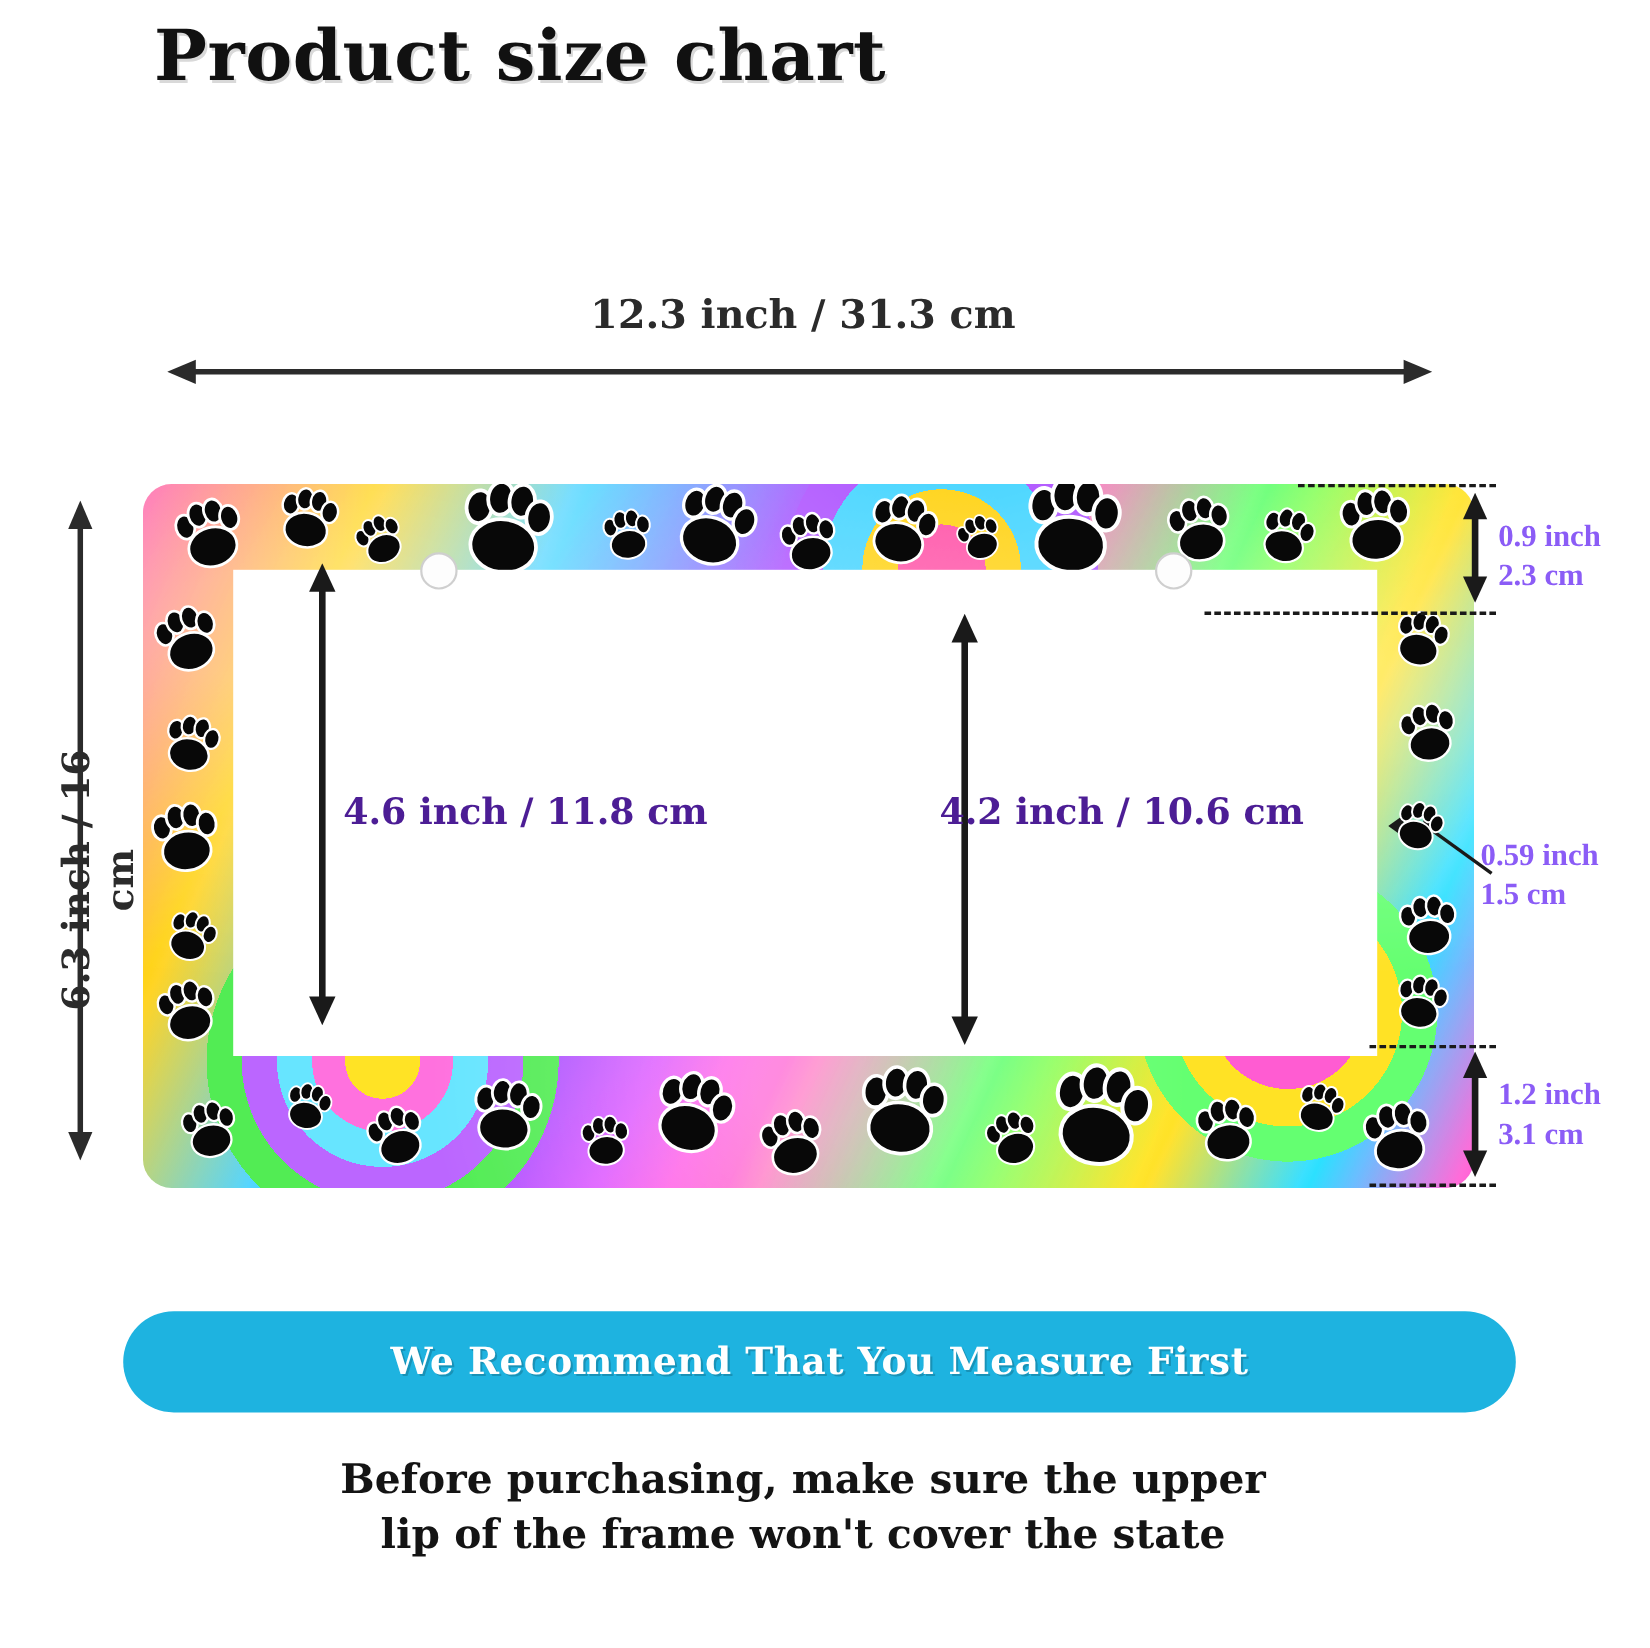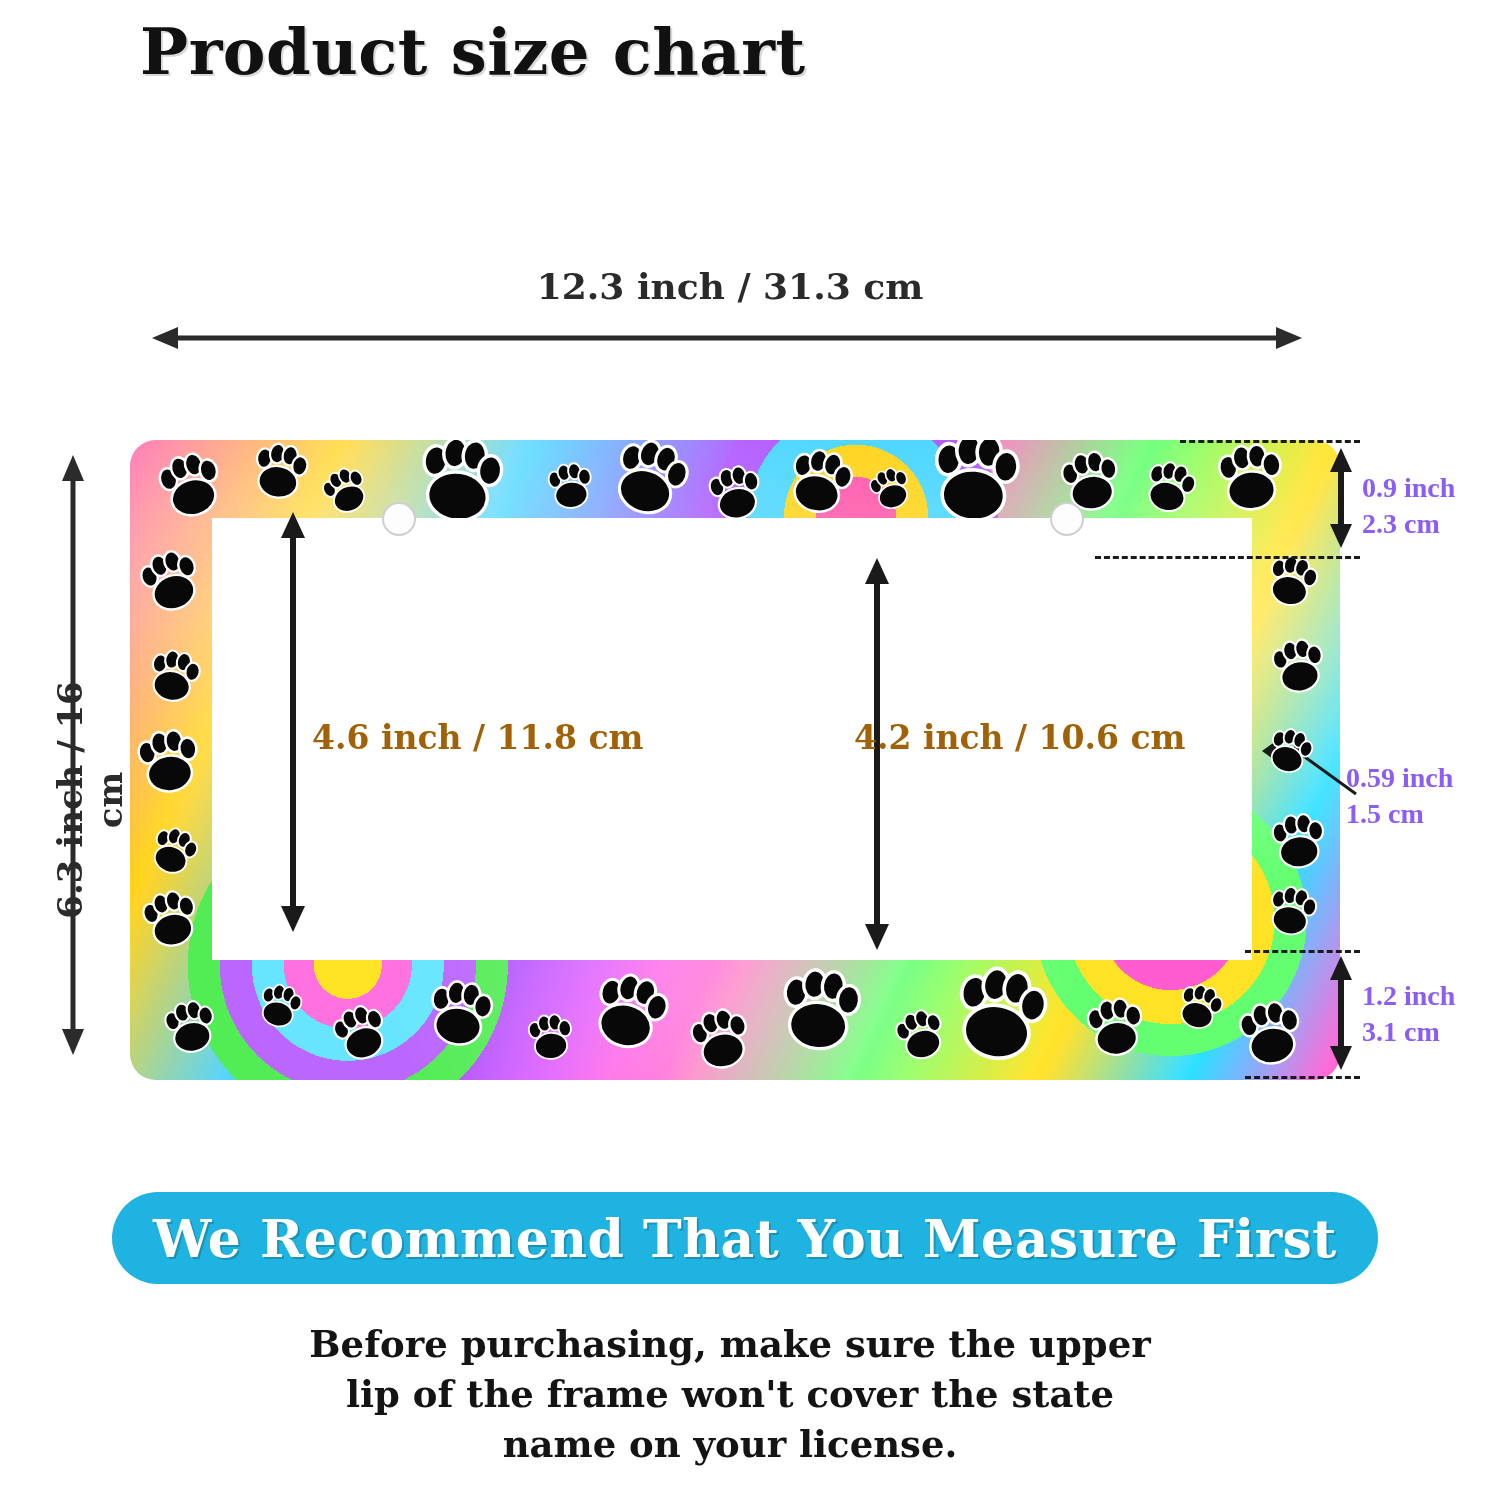--- a/index.html
+++ b/index.html
@@ -145,21 +145,21 @@
     border-top: 3px dashed #1a1a1a;
     z-index: 8;
   }
 
   
   .inner-arrow { position: absolute; z-index: 9; }
   .inner-label {
     position: absolute;
     font-size: 33px;
     font-weight: bold;
-    color: #a16207;
+    color: #4c1d95;
     font-family: "DejaVu Serif", serif;
     z-index: 9;
     white-space: nowrap;
   }
 
   
   .right-label {
     position: absolute;
     font-size: 28px;
     font-weight: bold;
@@ -180,21 +180,21 @@
     background: #1eb3e0;
     border-radius: 46px;
     box-shadow: 0 0 0 4px rgba(255,255,255,.0);
     display: flex;
     align-items: center;
     justify-content: center;
   }
   .banner-text {
     font-family: "DejaVu Serif", serif;
     font-weight: bold;
-    font-size: 52px;
+    font-size: 34px;
     color: #ffffff;
     letter-spacing: 0.5px;
     text-shadow: 2px 2px 0 rgba(0,0,0,.18);
   }
 
   .footnote {
     position: absolute;
     left: 0;
     top: 1320px;
     width: 1460px;
@@ -339,14 +339,13 @@
   <div>3.1 cm</div>
 </div>
 
 <div class="banner">
   <span class="banner-text">We Recommend That You Measure First</span>
 </div>
 
 <div class="footnote">
   <div>Before purchasing, make sure the upper</div>
   <div>lip of the frame won't cover the state</div>
-  <div>name on your license.</div>
 </div>
 
 </body></html>

